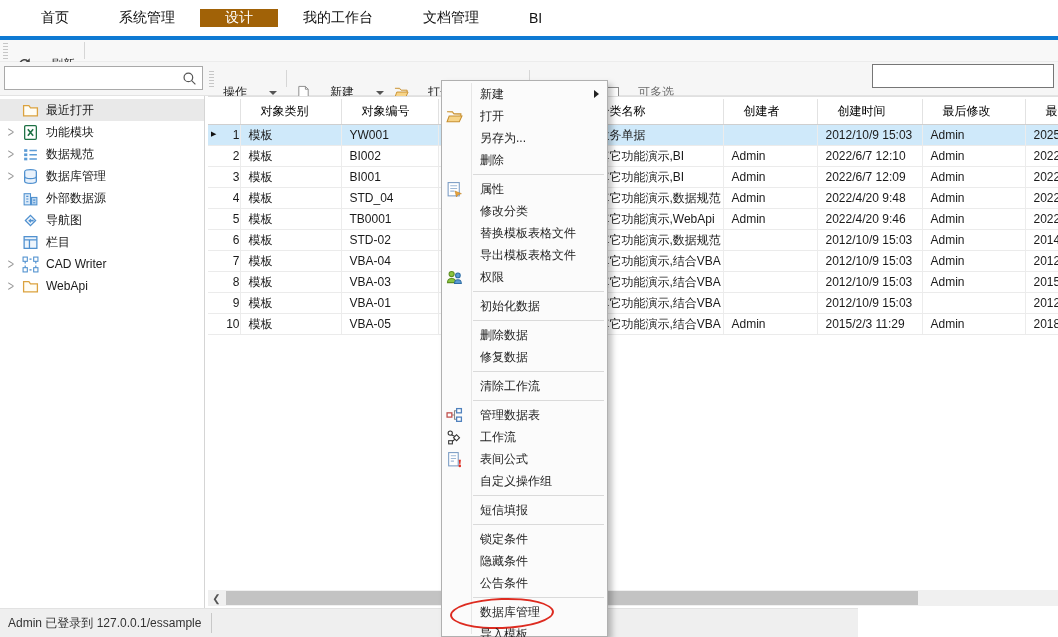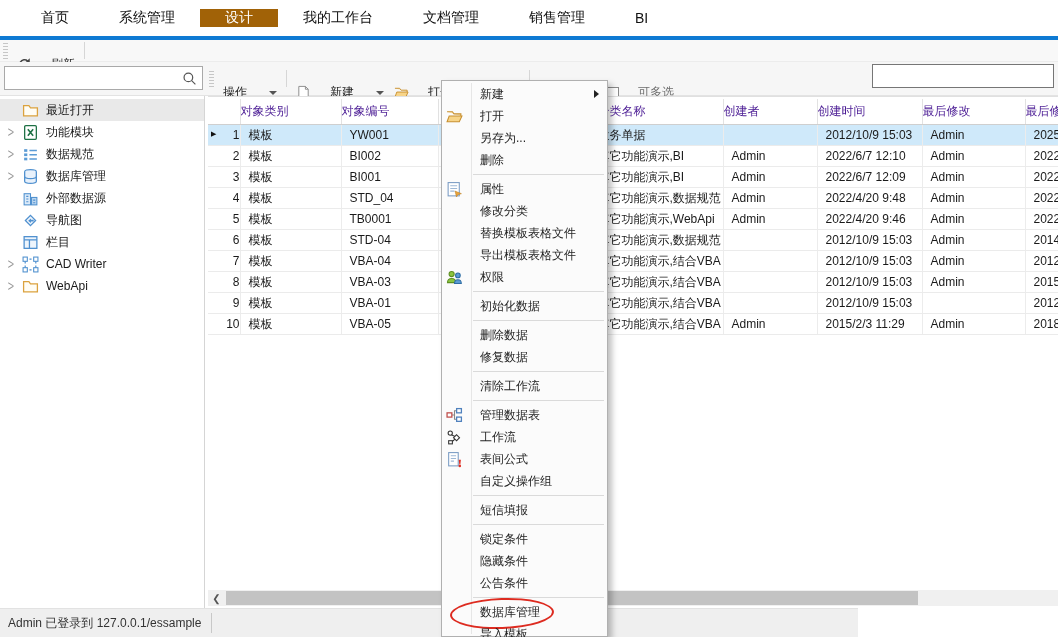--- a/index.html
+++ b/index.html
@@ -35,21 +35,21 @@
   .side-item{height:22px;display:flex;align-items:center;cursor:default;}
   .side-item.selected{background:#e9e9e9;}
   .side-item .chev{width:22px;text-align:center;color:#999;font-size:12px;visibility:hidden;transform:scale(.9,1.2);}
   .side-item.expandable .chev{visibility:visible;}
   .side-item .si-icon{width:17px;height:17px;margin-right:7px;}
   .side-item .si-icon svg{width:100%;height:100%;display:block;}
   .side-item .si-label{color:#1a1a1a;}
   
   .grid-wrap{position:absolute;left:208px;top:96px;width:850px;height:494px;background:#fff;overflow:hidden;border-top:1px solid #e0e0e0;}
   table.grid{border-collapse:collapse;table-layout:fixed;width:937px;margin-top:2px;}
-  table.grid th{height:25px;font-weight:normal;text-align:left;padding:0 0 0 0;border-right:1px solid #e2e2e2;border-bottom:1px solid #cfcfcf;color:#4c1d95;background:#fff;overflow:hidden;white-space:nowrap;}
+  table.grid th{height:25px;font-weight:normal;text-align:left;padding:0 0 0 20px;border-right:1px solid #e2e2e2;border-bottom:1px solid #cfcfcf;color:#000000;background:#fff;overflow:hidden;white-space:nowrap;}
   table.grid td{height:20px;padding:0 0 0 8px;border-right:1px solid #ececec;border-bottom:1px solid #ebebeb;overflow:hidden;white-space:nowrap;color:#1a1a1a;}
   table.grid td.cat{padding-left:2px;}
   table.grid tr.selected td{background:#cfe9fa;}
   td.numcell{text-align:right;padding:0 6px 0 0;position:relative;color:#222;}
   .rowmark{position:absolute;left:3px;top:5px;font-size:7px;color:#111;}
   
   .hscroll{position:absolute;left:208px;top:590px;width:850px;height:16px;background:#f0f0f0;}
   .hs-arrow{position:absolute;left:0;top:0;width:17px;height:16px;display:flex;align-items:center;justify-content:center;color:#555;font-size:10px;}
   .hs-thumb{position:absolute;left:18px;top:1px;width:692px;height:14px;background:#c3c3c3;}
   
@@ -79,23 +79,20 @@
       <span>系统管理</span>
     </div>
     <div class="tab active">
       <span>设计</span>
     </div>
     <div class="tab">
       <span>我的工作台</span>
     </div>
     <div class="tab">
       <span>文档管理</span>
-    </div>
-    <div class="tab">
-      <span>销售管理</span>
     </div>
     <div class="tab">
       <span>BI</span>
     </div>
   </div>
 <div class="tabbar-underline"></div>
 
 <div class="toolbar-a">
   <div class="grip"></div>
   <div class="tbtn">
@@ -347,21 +344,21 @@
           <td></td>
           <td class="cat">其它功能演示,WebApi</td>
           <td>Admin</td>
           <td>2022/4/20 9:46</td>
           <td>Admin</td>
           <td>2022</td>
         </tr>
         <tr>
           <td class="numcell">6</td>
           <td>模板</td>
-          <td>STD-04</td>
+          <td>STD-02</td>
           <td></td>
           <td class="cat">其它功能演示,数据规范</td>
           <td></td>
           <td>2012/10/9 15:03</td>
           <td>Admin</td>
           <td>2014</td>
         </tr>
         <tr>
           <td class="numcell">7</td>
           <td>模板</td>

